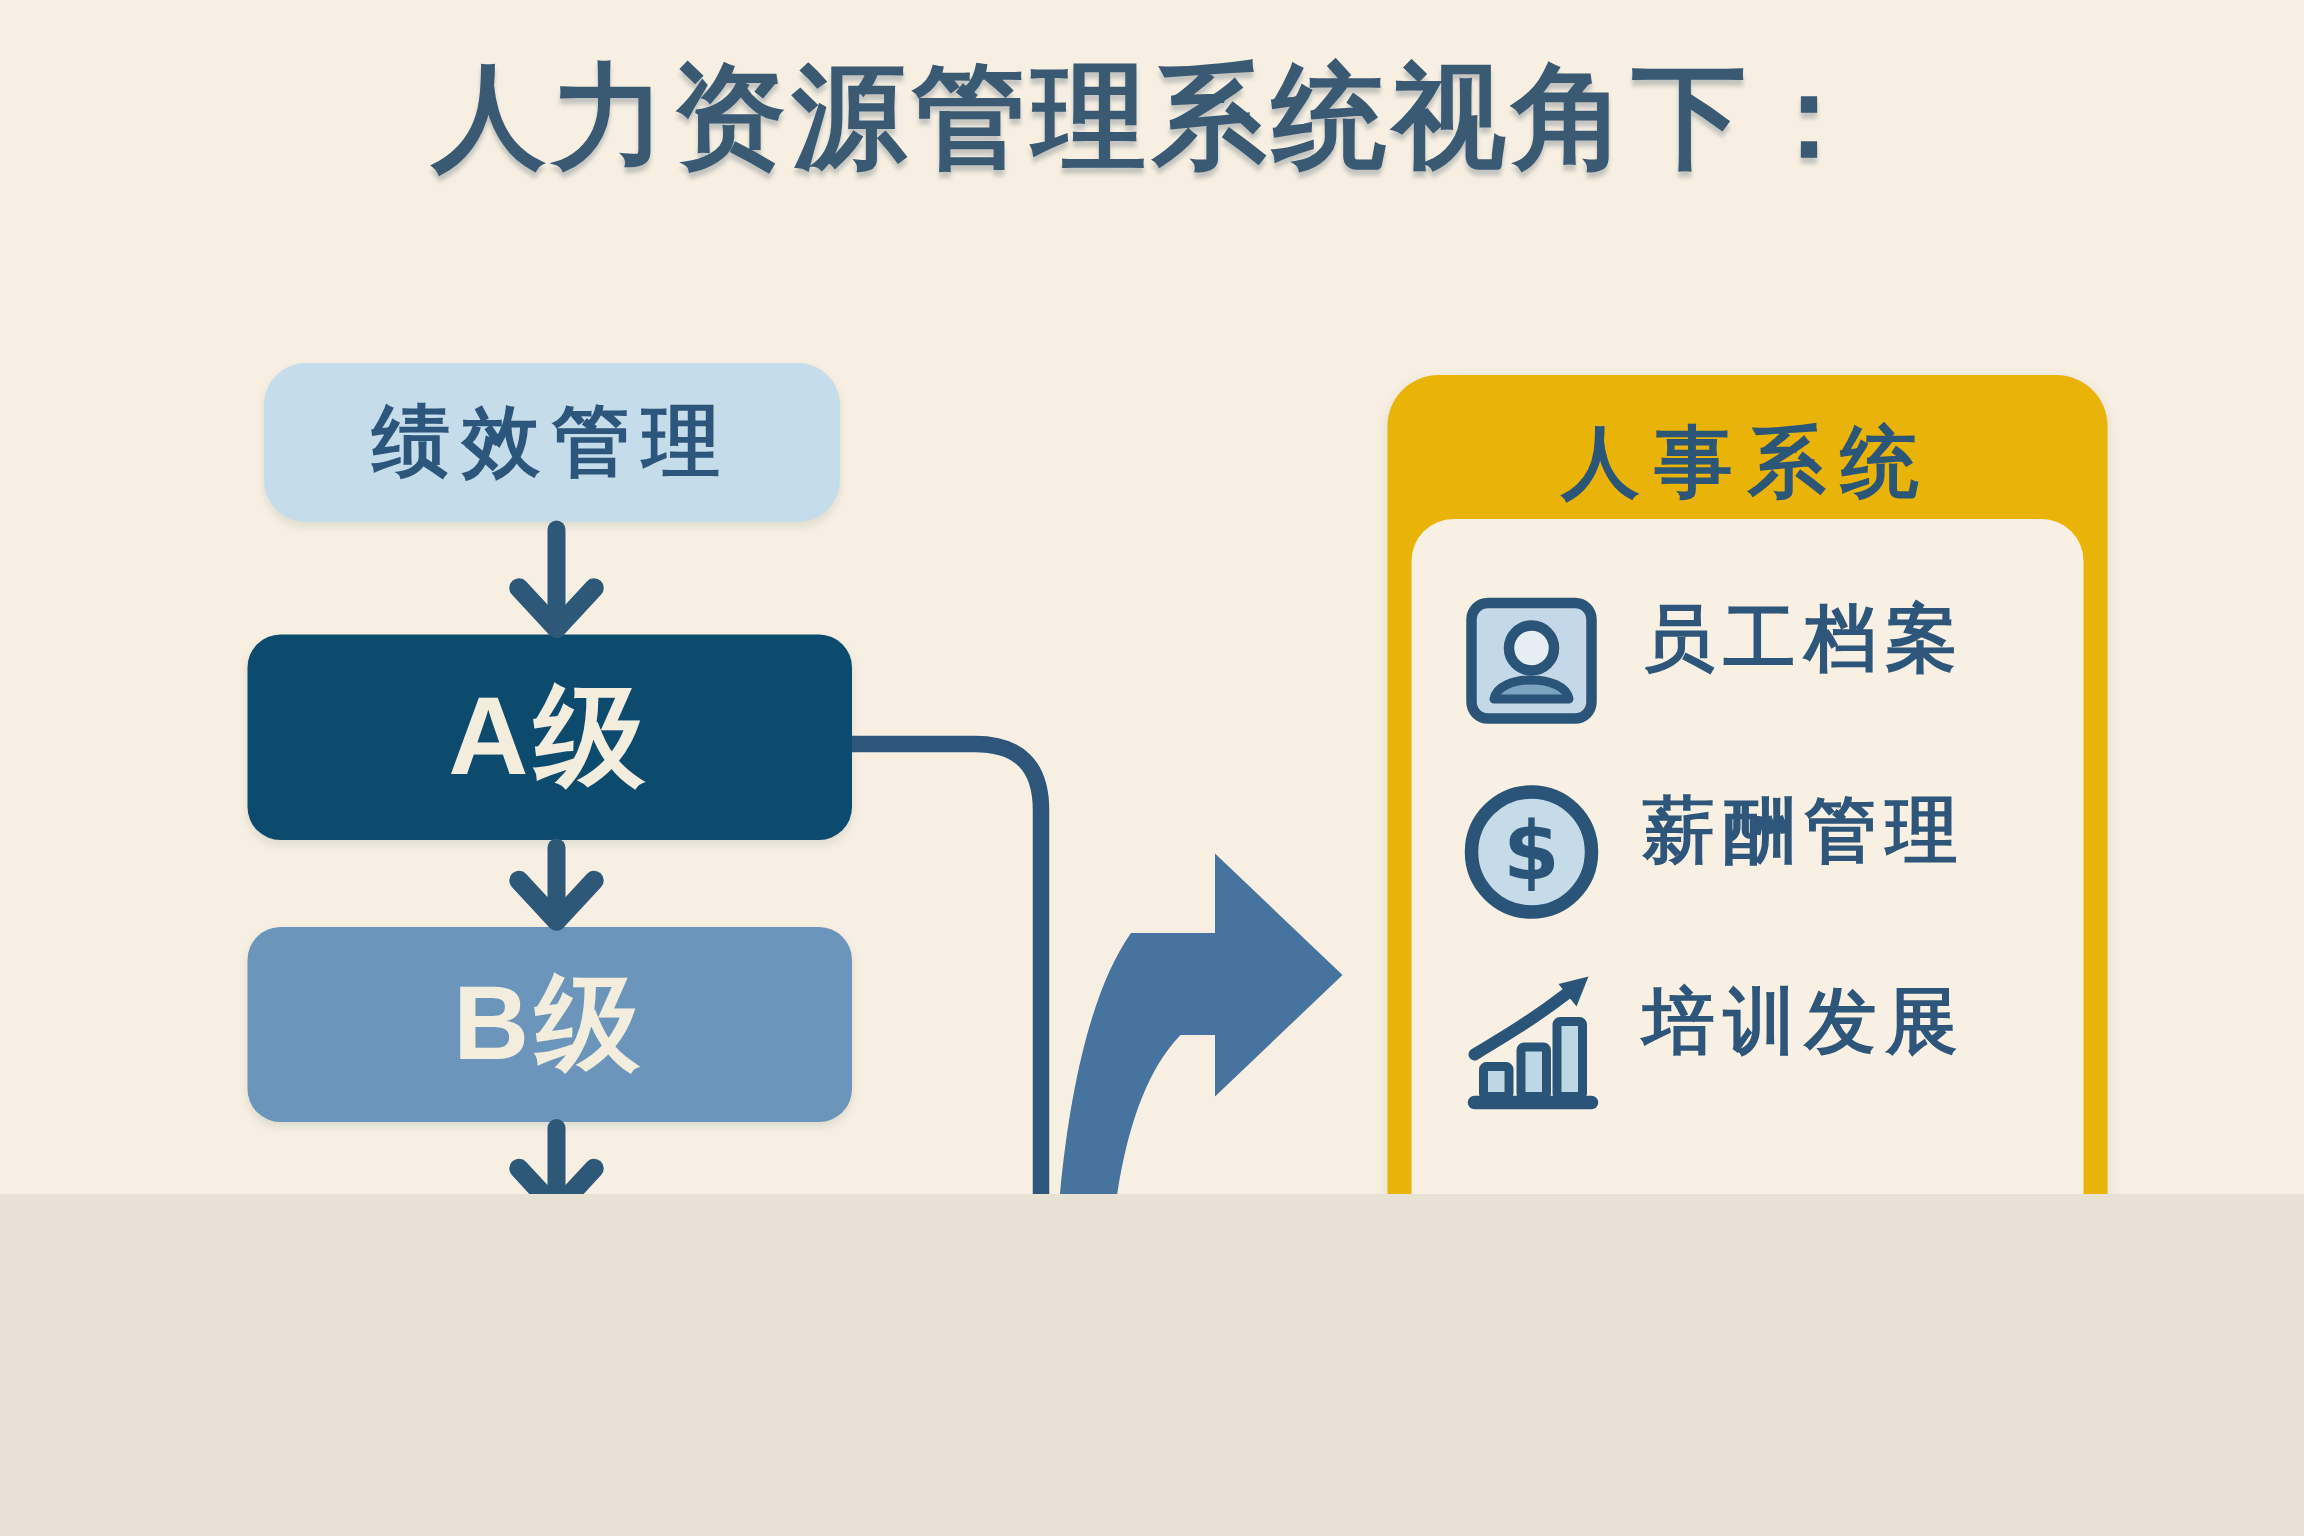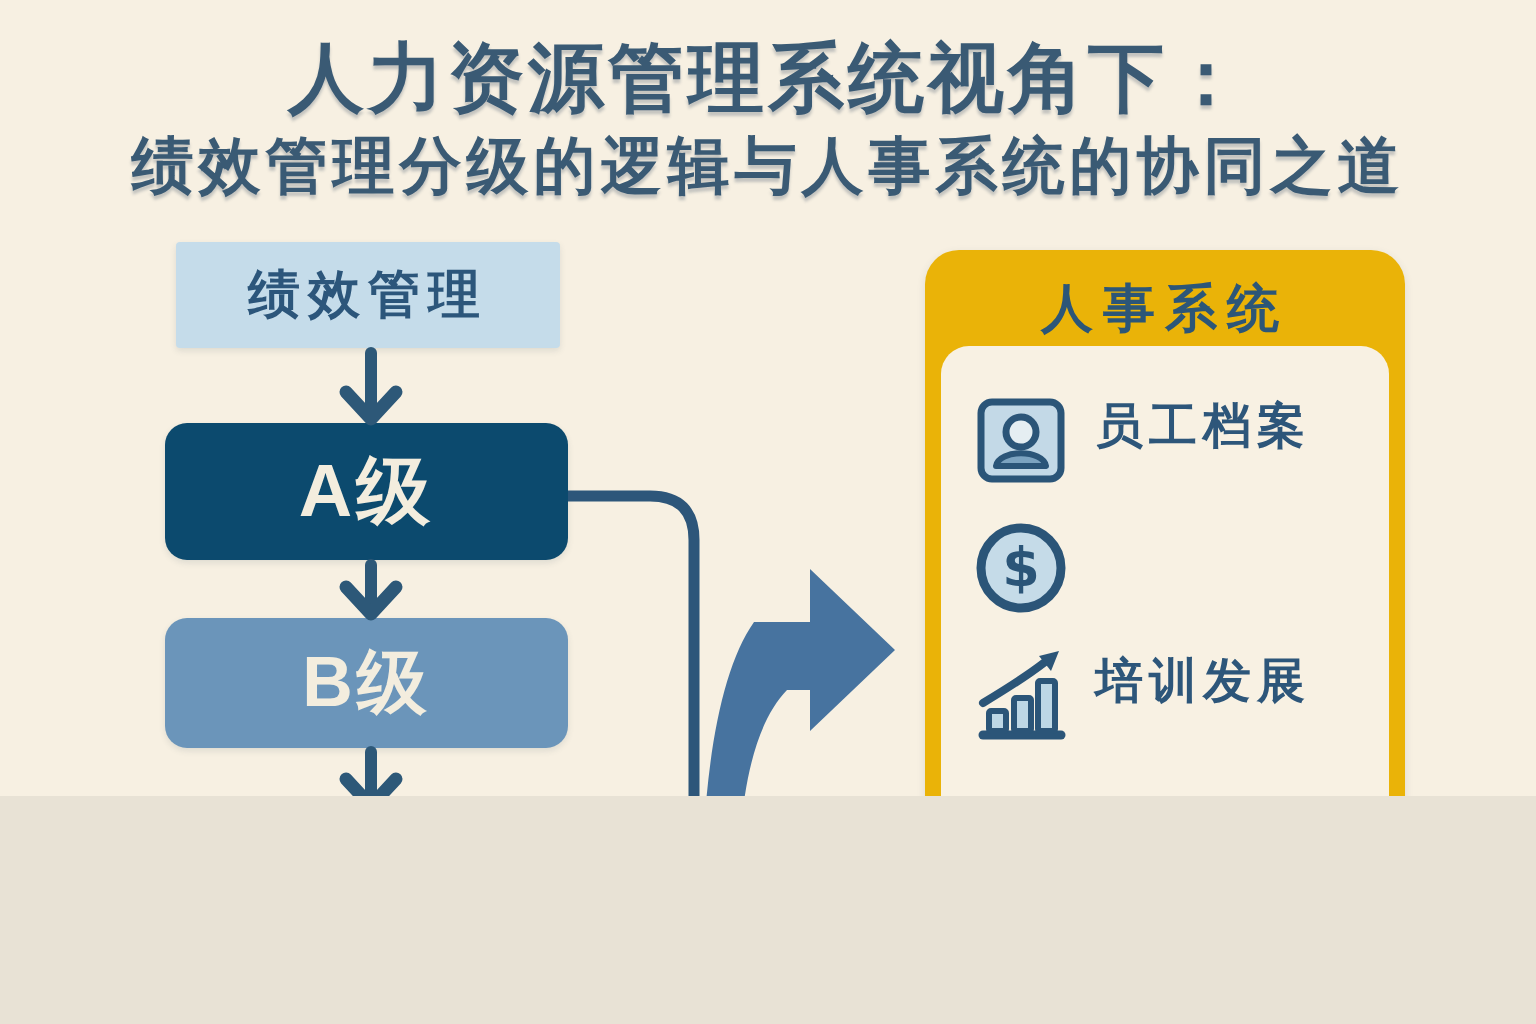--- a/index.html
+++ b/index.html
@@ -9,21 +9,21 @@
     font-family:"Liberation Sans","DejaVu Sans",sans-serif;
   }
   
   .title{position:absolute;left:0;right:0;text-align:center;color:#3a5a74;font-weight:bold;
          text-shadow:0 4px 3px rgba(60,80,100,0.28);}
   .title-line1{top:28px;font-size:76px;letter-spacing:4px;}
   .title-line2{top:124px;font-size:62px;letter-spacing:5px;}
   
   .flow-box{position:absolute;display:flex;align-items:center;justify-content:center;
             font-weight:bold;box-shadow:0 3px 6px rgba(50,70,90,0.12);}
-  .flow-header{left:176px;top:242px;width:384px;height:106px;background:#c5dcea;border-radius:4px;
+  .flow-header{left:176px;top:242px;width:384px;height:106px;background:#c5dcea;border-radius:28px;
                color:#2c567b;font-size:52px;letter-spacing:8px;}
   .level{color:#f3edde;border-radius:22px;letter-spacing:4px;}
   .level-a{left:165px;top:423px;width:403px;height:137px;background:#0c4a6e;font-size:74px;}
   .level-b{left:165px;top:618px;width:403px;height:130px;background:#6b95ba;font-size:70px;}
   .level-c{left:165px;top:810px;width:403px;height:133px;background:#98bcd5;font-size:68px;}
   
   .overlay{position:absolute;left:0;top:0;width:1536px;height:1024px;}
   
   .panel{position:absolute;left:925px;top:250px;width:480px;height:695px;
          background:#eab308;border-radius:34px;box-shadow:0 3px 8px rgba(50,70,90,0.12);}
@@ -35,21 +35,20 @@
   .row-1{top:48px;}  .row-2{top:176px;}  .row-3{top:303px;}  .row-4{top:430px;}
   .icon-box{flex:0 0 auto;margin-right:28px;display:flex;align-items:center;}
   .row-label{color:#2d567a;font-size:48px;font-weight:bold;letter-spacing:6px;white-space:nowrap;}
 </style>
 </head>
 <body>
 
 <div class="canvas">
 
   <div class="title title-line1">人力资源管理系统视角下：</div>
-  <div class="title title-line2">绩效管理分级的逻辑与人事系统的协同之道</div>
 
   <div class="flow-box flow-header">
     <span>绩效管理</span>
   </div>
   <div class="flow-box level level-a">
     <span>A级</span>
   </div>
   <div class="flow-box level level-b">
     <span>B级</span>
   </div>
@@ -97,20 +96,21 @@
         <span class="row-label">员工档案</span>
       </div>
 
       <div class="panel-row row-2">
         <span class="icon-box">
           <svg width="92" height="92" viewBox="0 0 92 92">
             <circle cx="46" cy="46" r="40" fill="#c5dbe8" stroke="#2b5578" stroke-width="9"></circle>
             <text x="46" y="64" font-size="54" font-weight="bold" fill="#2b5578" text-anchor="middle" font-family="DejaVu Sans, sans-serif">$</text>
           </svg>
         </span>
+        <span class="row-label">薪酬管理</span>
       </div>
 
       <div class="panel-row row-3">
         <span class="icon-box">
           <svg width="92" height="92" viewBox="0 0 92 92">
             <path d="M8 86 H86" stroke="#2b5578" stroke-width="9" stroke-linecap="round"></path>
             <rect x="14" y="62" width="17" height="20" rx="2" fill="#bdd7e5" stroke="#2b5578" stroke-width="6"></rect>
             <rect x="39" y="49" width="17" height="33" rx="2" fill="#bdd7e5" stroke="#2b5578" stroke-width="6"></rect>
             <rect x="63" y="32" width="17" height="50" rx="2" fill="#bdd7e5" stroke="#2b5578" stroke-width="6"></rect>
             <path d="M8 54 C28 42 48 30 70 13" fill="none" stroke="#2b5578" stroke-width="8" stroke-linecap="round"></path>

